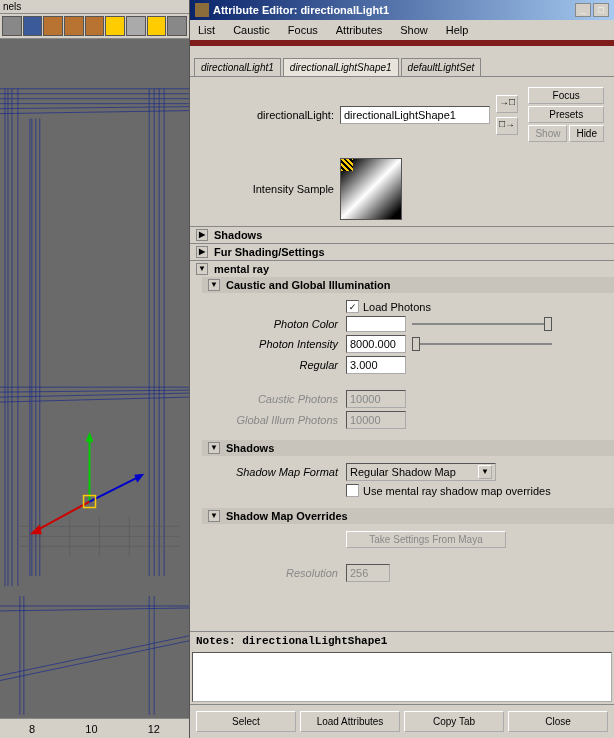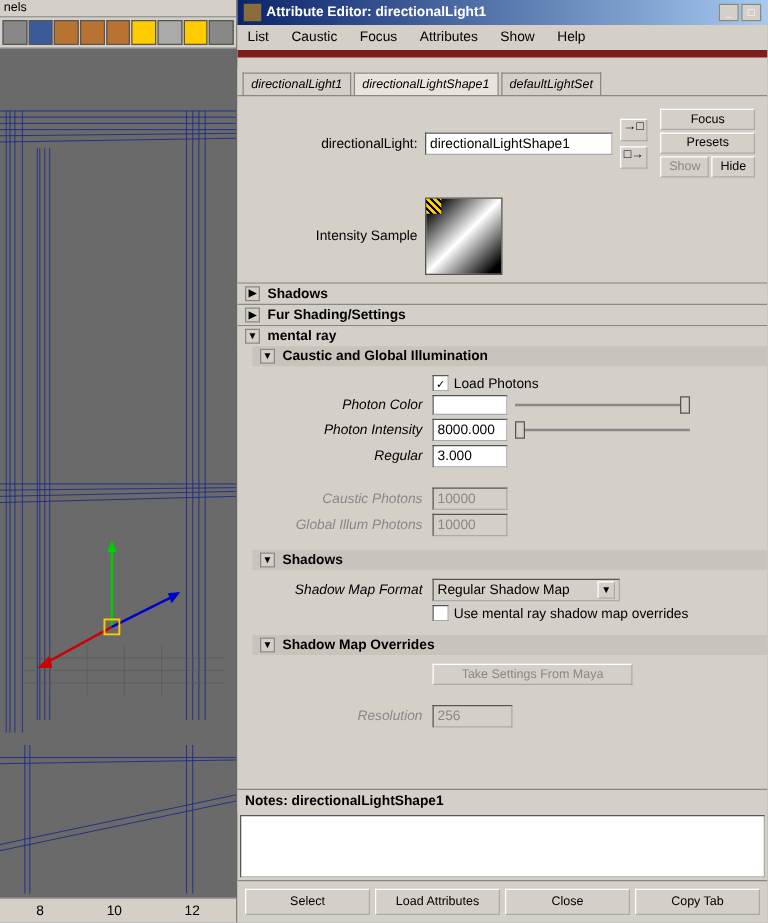--- a/index.html
+++ b/index.html
@@ -42,21 +42,21 @@
 .form-row { display: flex; align-items: center; margin: 3px 0; }
 .form-lbl { width: 120px; text-align: right; padding-right: 8px; font-size: 11px; font-style: italic; }
 .form-lbl.disabled { color: #888; }
 .color-swatch { width: 60px; height: 16px; background: white; border: 1px inset #aaa; }
 .slider { flex: 1; height: 16px; margin-left: 6px; position: relative; max-width: 140px; }
 .slider-track { height: 2px; background: #888; position: absolute; top: 7px; left: 0; right: 0; }
 .slider-thumb { width: 8px; height: 14px; background: #d4d0c8; border: 1px solid #555; position: absolute; top: 1px; }
 .checkbox { width: 13px; height: 13px; border: 1px inset #aaa; background: white; margin-right: 4px; display: inline-flex; align-items: center; justify-content: center; font-size: 9px; }
 .select { border: 1px inset #aaa; background: #d4d0c8; padding: 1px 3px; height: 18px; display: flex; align-items: center; min-width: 150px; }
 .select-arrow { margin-left: auto; width: 14px; height: 14px; background: #d4d0c8; border: 1px outset #fff; text-align: center; font-size: 8px; line-height: 12px; }
-.notes-hdr { padding: 3px 6px; background: #d4d0c8; border-top: 1px solid #888; font-weight: bold; }
+.notes-hdr { padding: 3px 6px; background: #d4d0c8; border-top: 1px solid #888; font-weight: bold; font-family: Liberation Mono, monospace; }
 .notes-body { background: white; border: 1px inset #aaa; height: 50px; margin: 2px; }
 .bottom-btns { display: flex; gap: 4px; padding: 6px; border-top: 1px solid #888; background: #d4d0c8; }
 .bottom-btns .btn { flex: 1; padding: 4px; }
 .disabled-input { background: #d4d0c8; color: #888; }
 </style>
 </head>
 <body>
 
 <div class="left-panel">
   <div class="left-title">nels</div>
@@ -264,29 +264,29 @@
           <span>Shadow Map Overrides</span>
         </div>
         <div class="section-body">
           <div class="form-row">
             <span class="form-lbl"></span>
             <span class="btn" style="width:160px;color:#888">Take Settings From Maya</span>
           </div>
           <div style="height:10px"></div>
           <div class="form-row">
             <span class="form-lbl disabled">Resolution</span>
-            <input class="txt-input disabled-input" style="width: 64px;" disabled="" value="256">
+            <input class="txt-input disabled-input" style="width: 44px;" disabled="" value="256">
           </div>
         </div>
       </div>
     </div>
   </div>
 
   <div class="notes-hdr">Notes:  directionalLightShape1</div>
   <div class="notes-body"></div>
 
   <div class="bottom-btns">
     <span class="btn">Select</span>
     <span class="btn">Load Attributes</span>
+    <span class="btn">Copy Tab</span>
     <span class="btn">Close</span>
-    <span class="btn">Copy Tab</span>
   </div>
 </div>
 
 </body></html>

